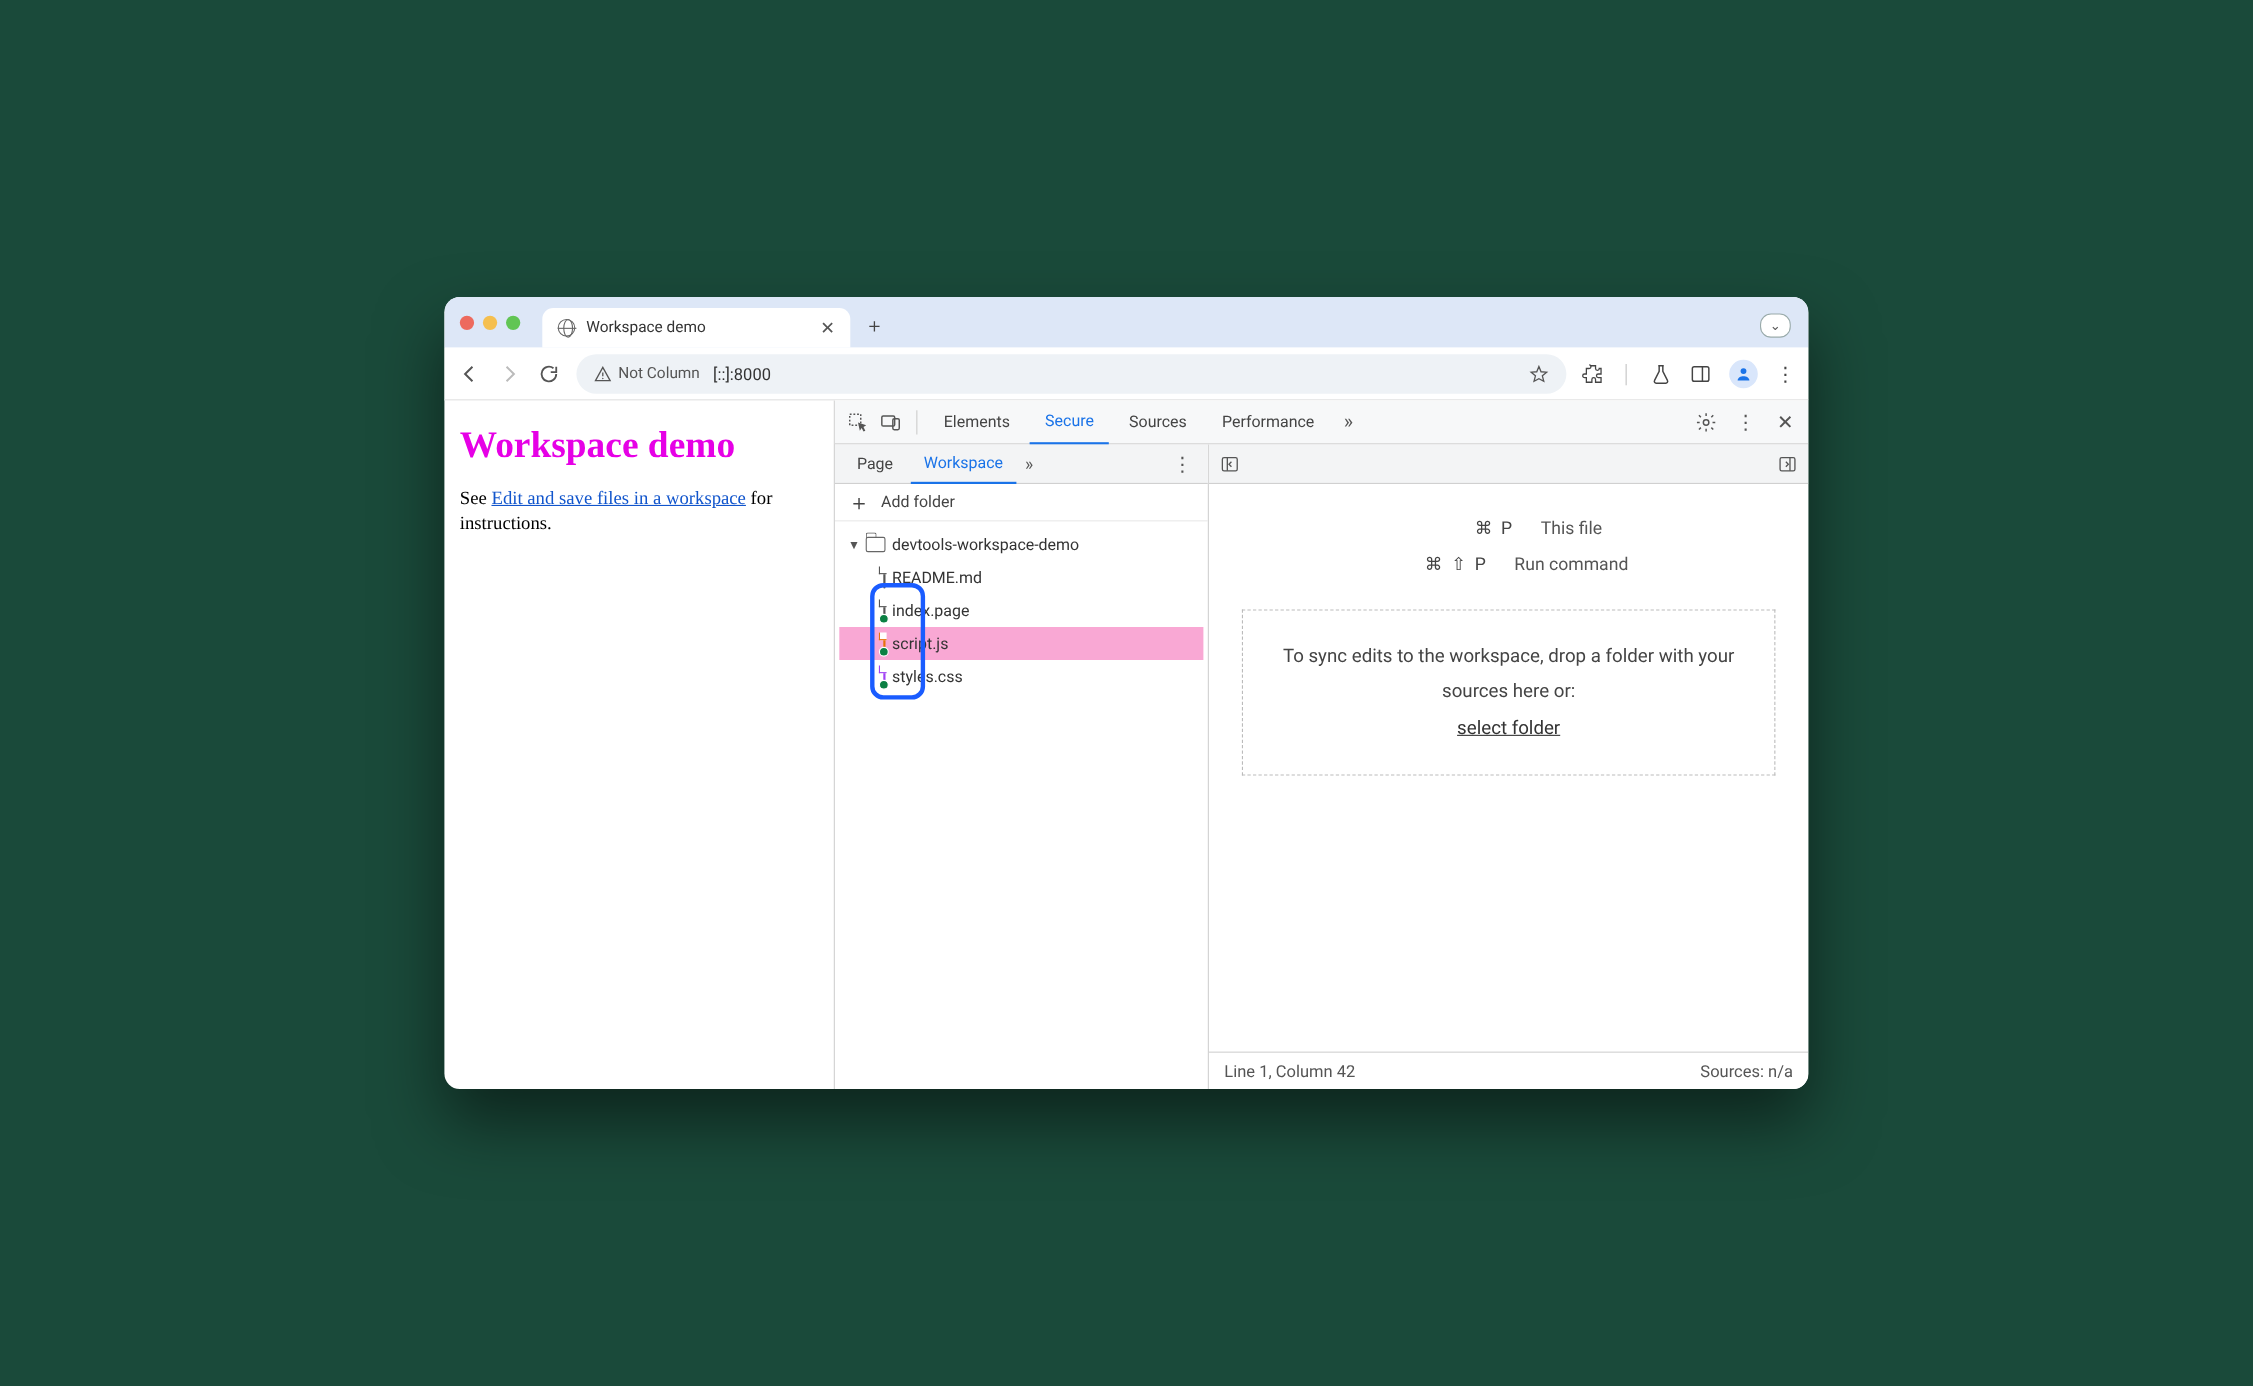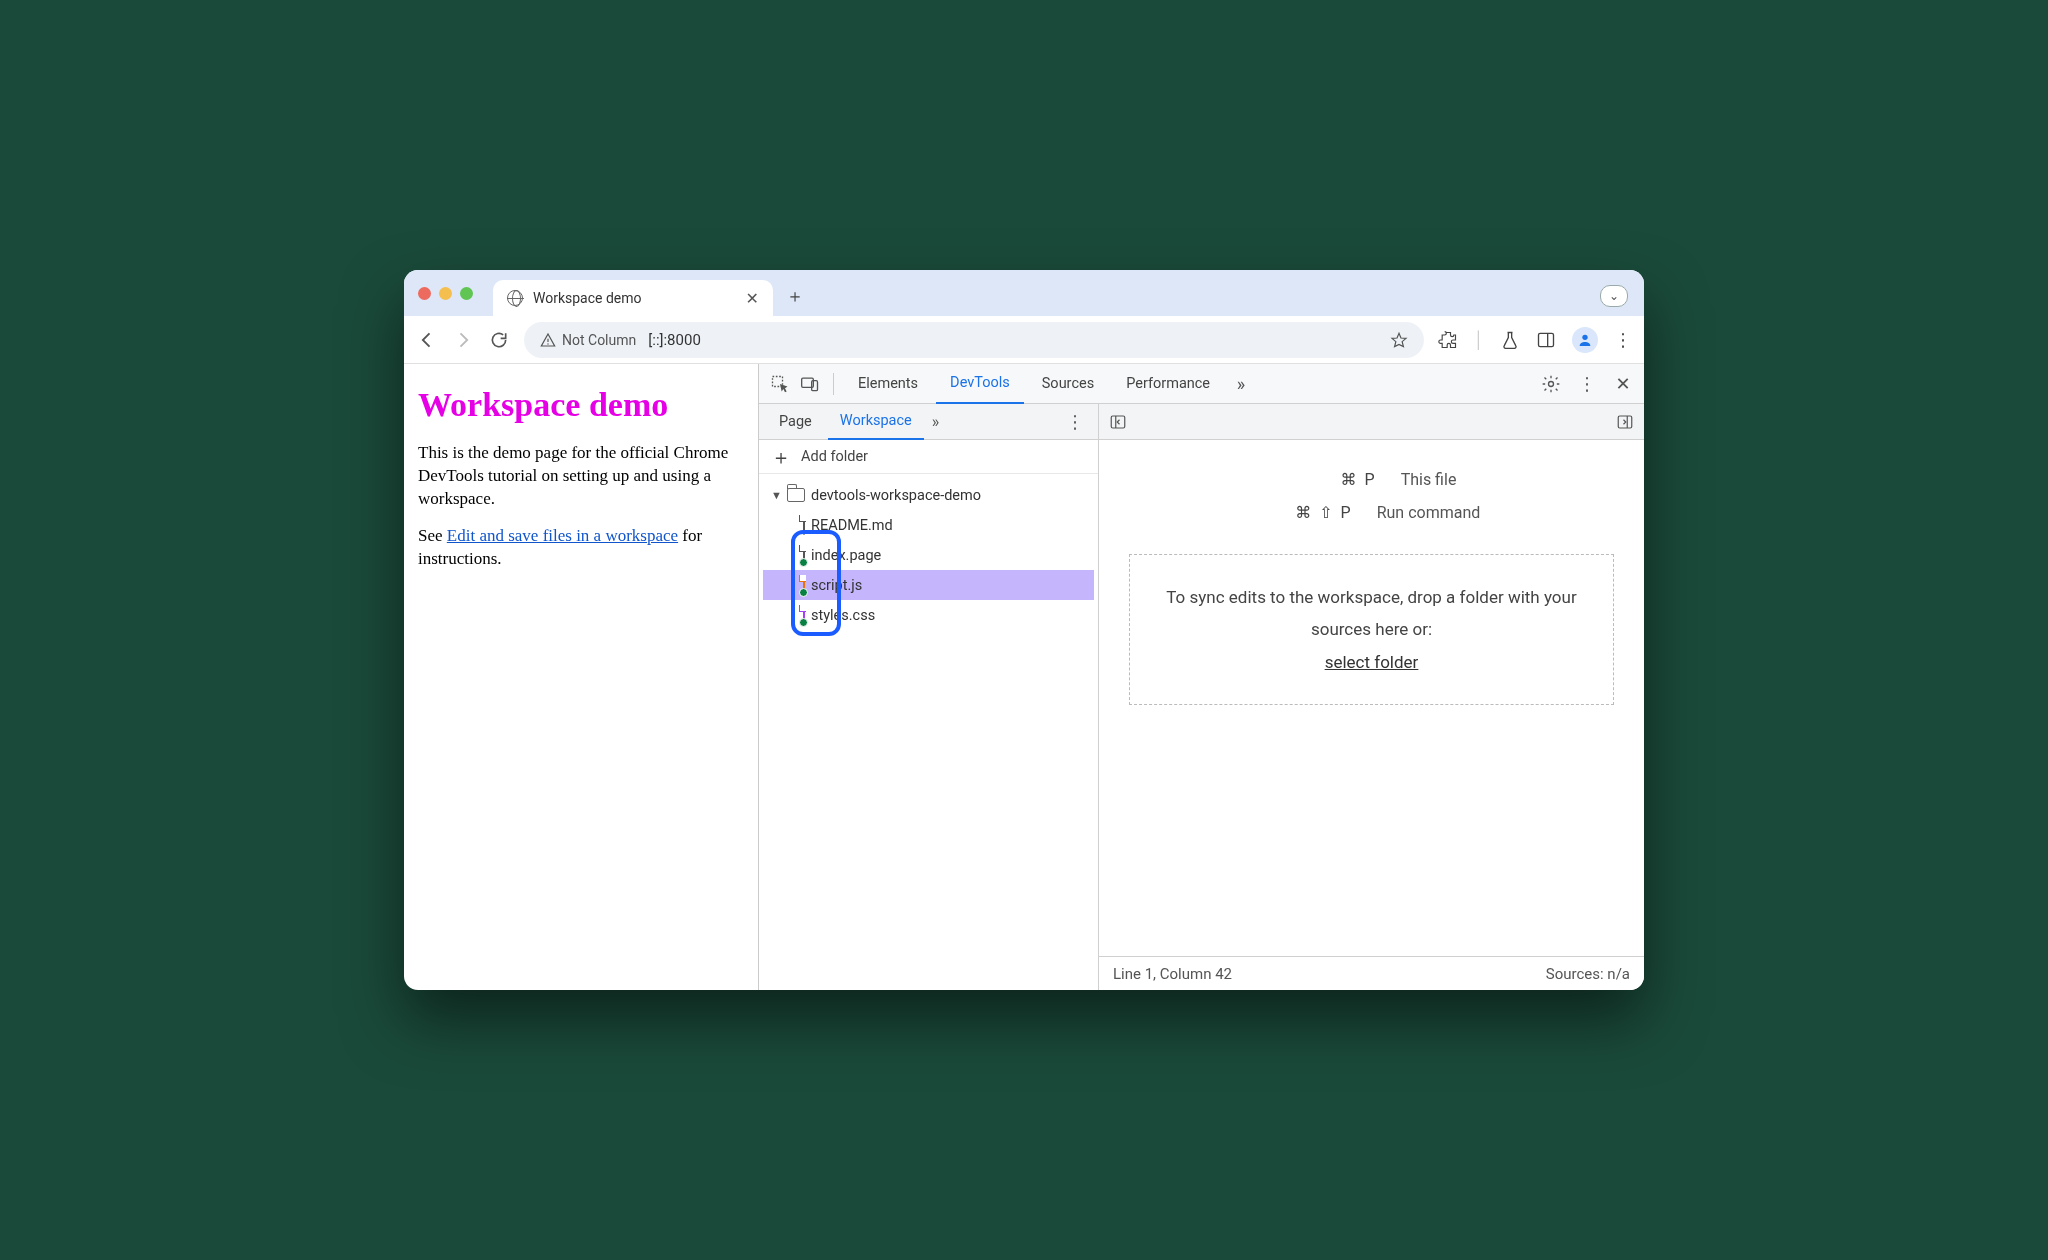--- a/index.html
+++ b/index.html
@@ -118,21 +118,21 @@
   .src-left { width:340px; border-right:1px solid #d0d0d0; display:flex; flex-direction:column; }
   .src-subtabs { height:36px; border-bottom:1px solid #d0d0d0; display:flex; align-items:center; padding:0 8px; gap:4px; background:#f3f4f5; }
   .src-subtab { height:36px; padding:0 12px; display:flex; align-items:center; color:#444; cursor:pointer; }
   .src-subtab.active { color:#1a73e8; border-bottom:2.5px solid #1a73e8; }
   .src-subtabs .more { margin-left:4px; color:#555; font-size:16px; }
   .src-subtabs .menu { margin-left:auto; color:#555; font-size:18px; padding:0 6px; }
   .add-folder { height:34px; border-bottom:1px solid #e8e8e8; display:flex; align-items:center; padding:0 12px; gap:10px; color:#444; cursor:pointer; }
   .tree { padding:6px 4px; }
   .tree-row { display:flex; align-items:center; height:30px; padding-left:8px; gap:6px; cursor:pointer; }
   .tree-row.indent1 { padding-left:40px; }
-  .tree-row.sel { background:#c4b5fd; }
+  .tree-row.sel { background:#f9a8d4; }
   .caret { width:10px; color:#555; font-size:11px; }
   .folder-icon { width:18px; height:14px; border:1.5px solid #666; border-radius:2px; position:relative; }
   .folder-icon::before { content:""; position:absolute; left:-1.5px; top:-5px; width:8px; height:4px; border:1.5px solid #666; border-bottom:none; border-radius:2px 2px 0 0; }
   .file-icon { width:15px; height:18px; border:1.8px solid #555; border-radius:2px; position:relative; }
   .file-icon::after { content:""; position:absolute; right:-1.8px; top:-1.8px; width:6px; height:6px; background:#fff; border-left:1.8px solid #555; border-bottom:1.8px solid #555; }
   .file-icon.orange { border-color:#e8710a; }
   .file-icon.orange::after { border-color:#e8710a; }
   .file-icon.purple { border-color:#a142f4; }
   .file-icon.purple::after { border-color:#a142f4; }
   .file-wrap { position:relative; }
@@ -235,21 +235,20 @@
             <path d="M4 21c0-4 4-6 8-6s8 2 8 6" fill="#1a73e8"></path>
           </svg>
       </span>
       <span style="font-size:18px;letter-spacing:0">⋮</span>
     </div>
   </div>
 
   <div class="content">
     <div class="page">
       <h1>Workspace demo</h1>
-      <p>This is the demo page for the official Chrome DevTools tutorial on setting up and using a workspace.</p>
       <p>
         <span>See </span><a href="#">Edit and save files in a workspace</a><span> for instructions.</span>
       </p>
     </div>
 
     <div class="devtools">
 
       <div class="dt-tabs">
         <div class="dt-tool">
           <svg width="20" height="20" viewBox="0 0 24 24">
@@ -258,21 +257,21 @@
             </svg>
         </div>
         <div class="dt-tool">
           <svg width="22" height="20" viewBox="0 0 24 24">
               <rect x="2" y="5" width="14" height="11" rx="1.5" fill="none" stroke="#555" stroke-width="1.6"></rect>
               <rect x="14" y="8" width="7" height="12" rx="1.5" fill="none" stroke="#555" stroke-width="1.6"></rect>
             </svg>
         </div>
         <div class="sep"></div>
         <div class="dt-tab">Elements</div>
-        <div class="dt-tab active">DevTools</div>
+        <div class="dt-tab active">Secure</div>
         <div class="dt-tab">Sources</div>
         <div class="dt-tab">Performance</div>
         <div class="dt-tool" style="font-size:18px;color:#555">»</div>
         <div class="dt-right">
           <div class="dt-tool">
             <svg width="20" height="20" viewBox="0 0 24 24">
                 <circle cx="12" cy="12" r="3" fill="none" stroke="#555" stroke-width="1.6"></circle>
                 <path d="M12 2v3M12 19v3M4.2 4.2l2.1 2.1M17.7 17.7l2.1 2.1M2 12h3M19 12h3M4.2 19.8l2.1-2.1M17.7 6.3l2.1-2.1" stroke="#555" stroke-width="1.6"></path>
               </svg>
           </div>

